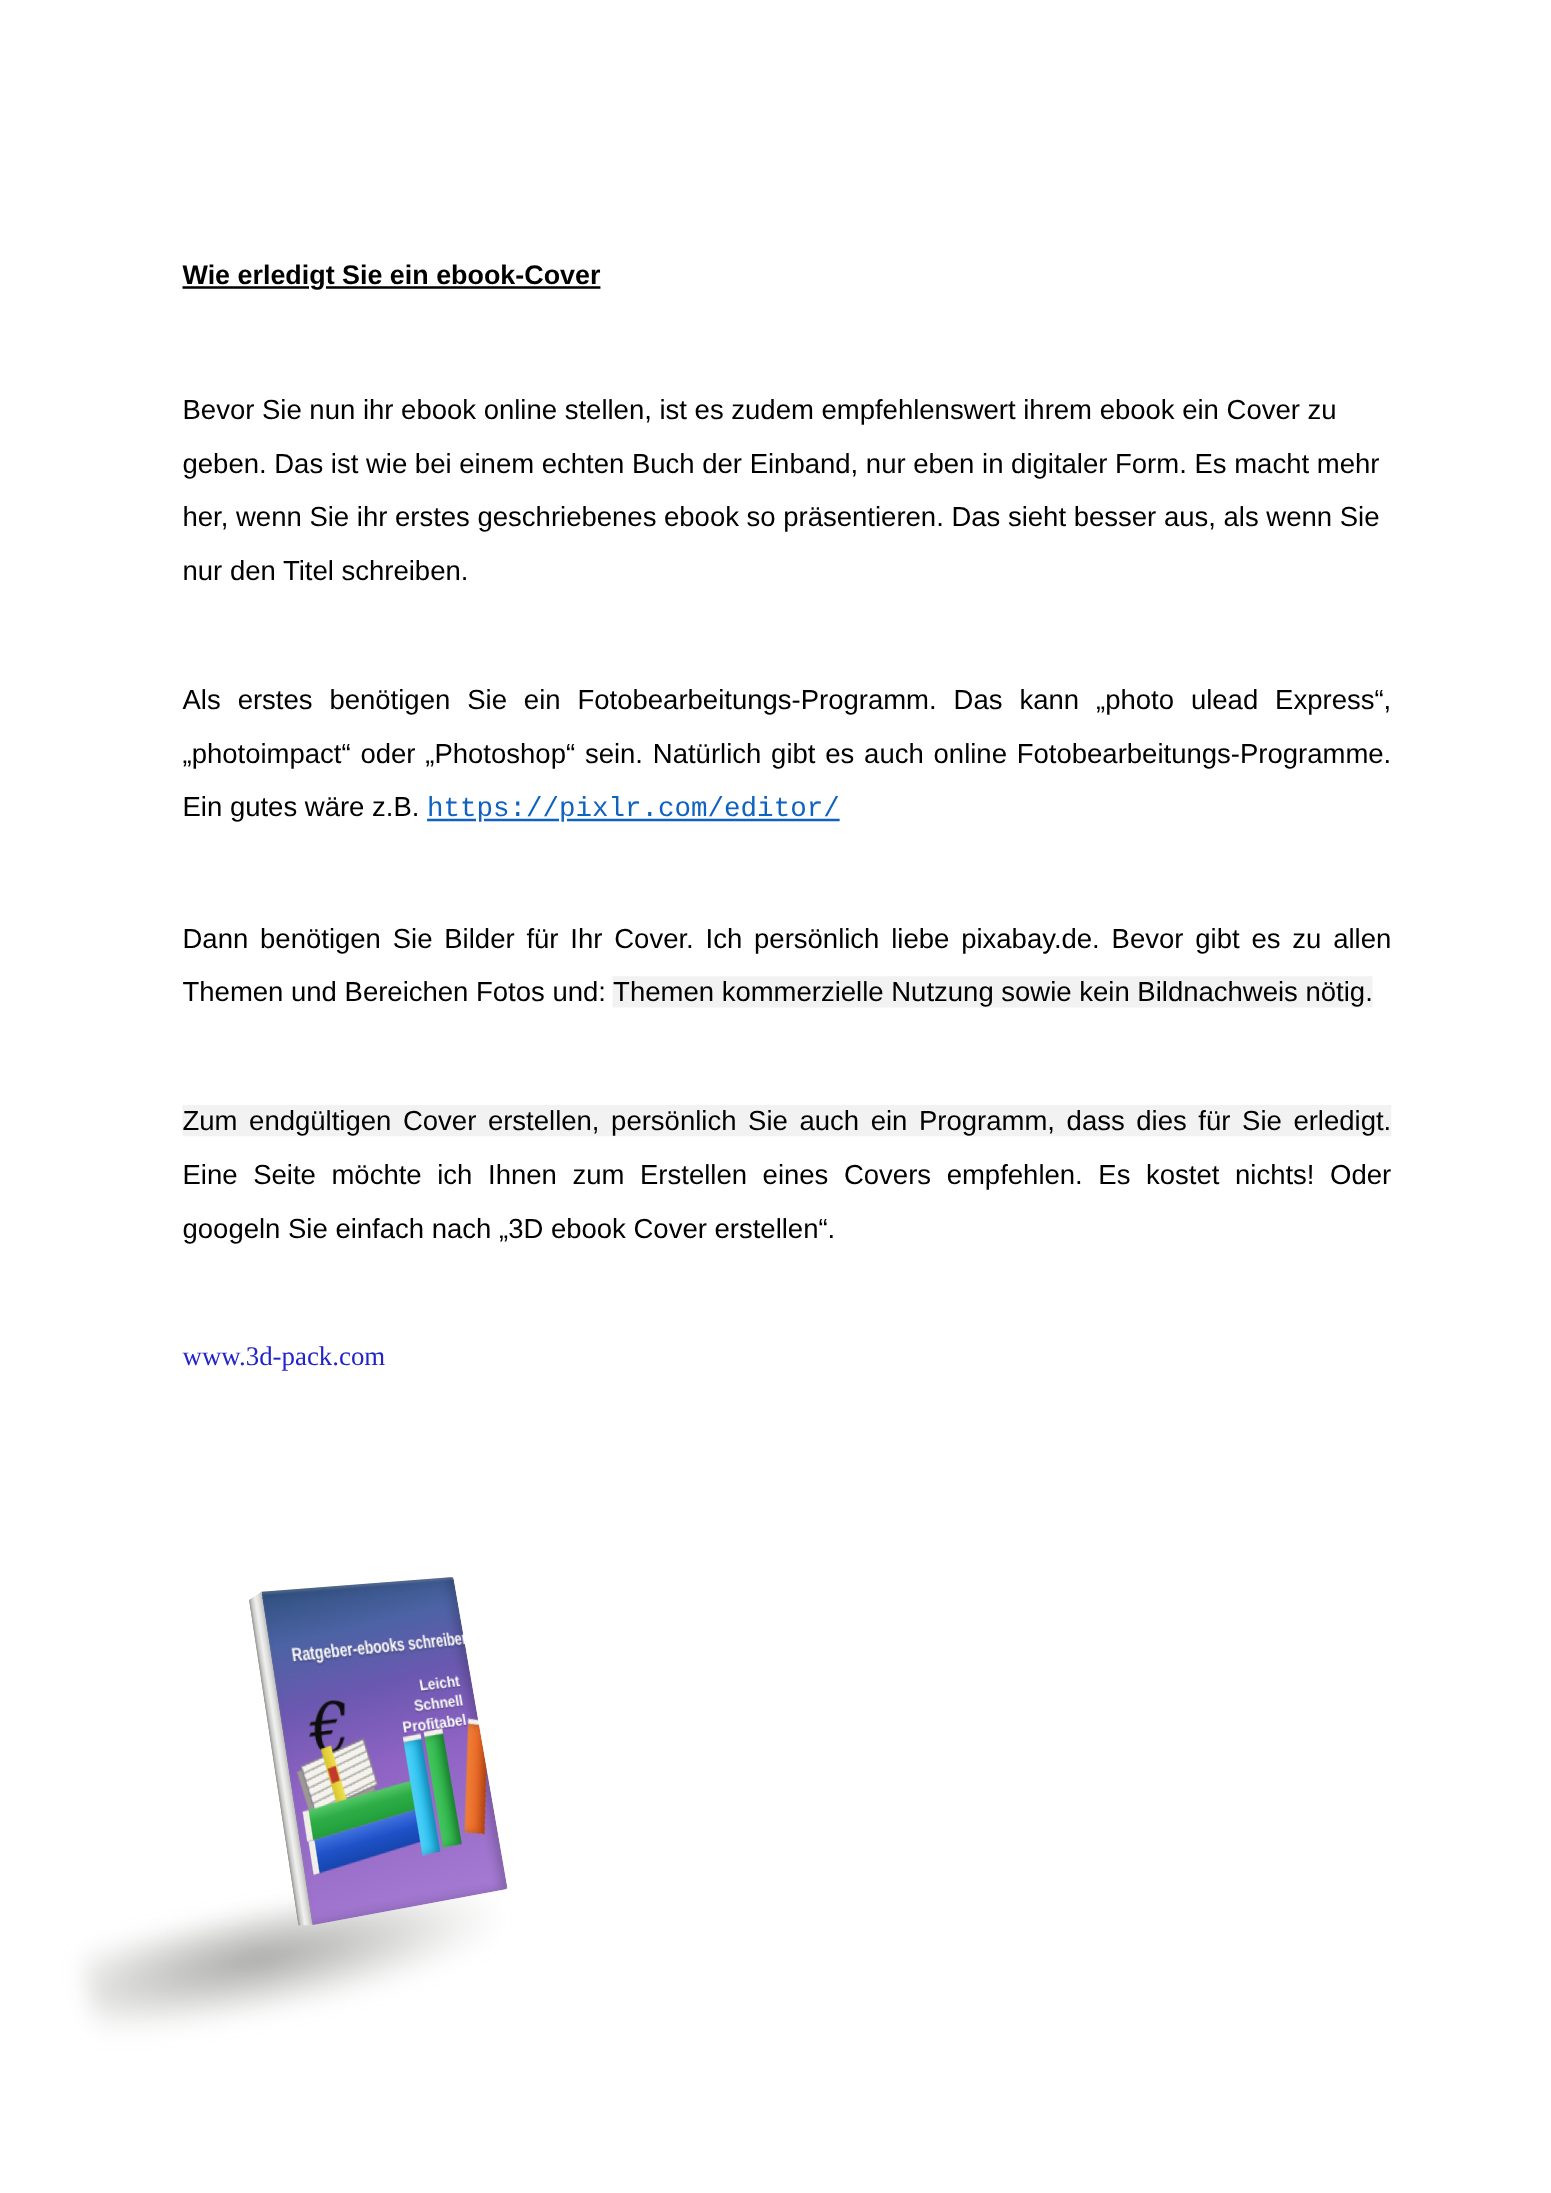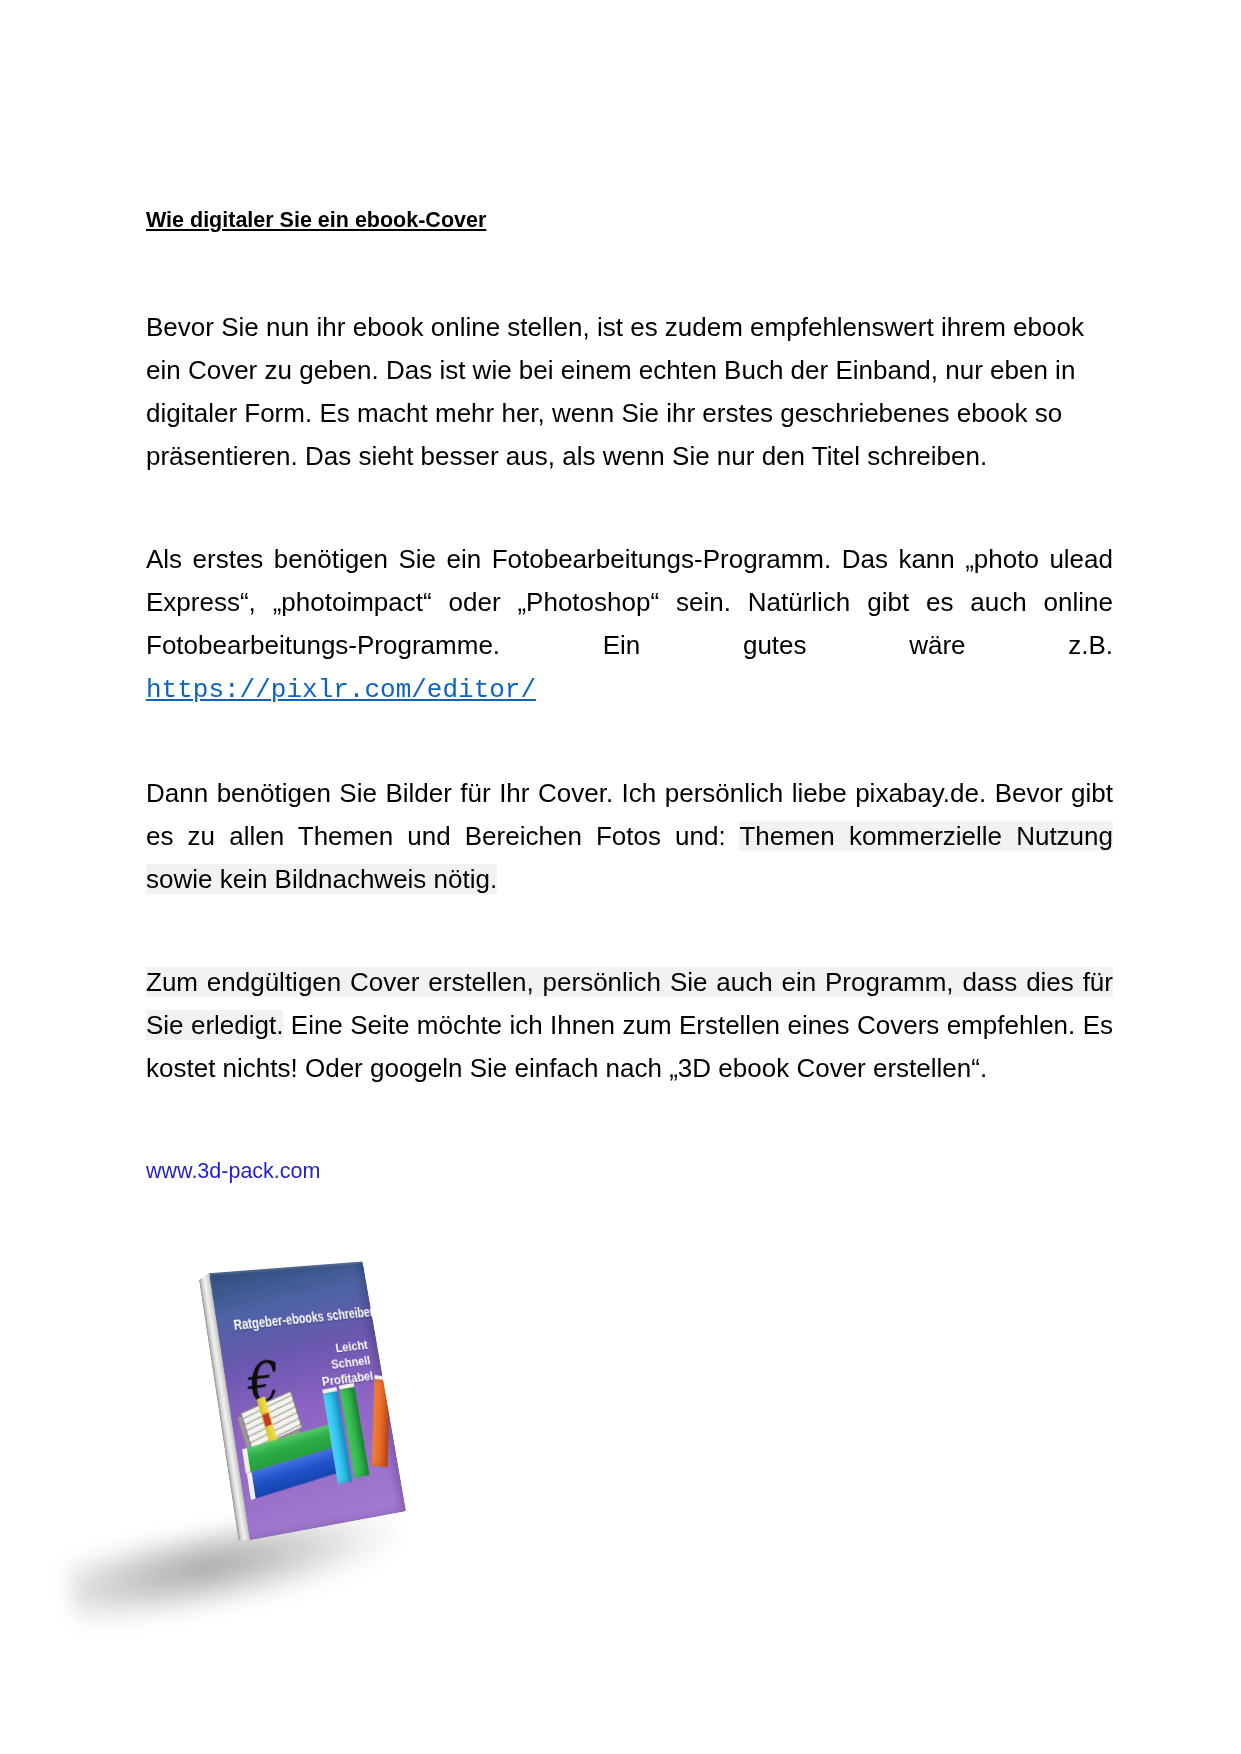--- a/index.html
+++ b/index.html
@@ -19,38 +19,39 @@
     width: 967px;
   }
   h1.doc-heading {
     font-size: 21.5px;
     line-height: 31px;
     font-weight: bold;
     text-decoration: underline;
     margin: 0 0 70px 0;
   }
   p.body-par {
-    font-size: 26px;
+    font-size: 22px;
     line-height: 43px;
     margin: 0 0 60px 0;
   }
   p.align-left    { text-align: left; }
   p.align-justify { text-align: justify; }
   .hl { background: var(--highlight, #f2f2f2); }
   a.inline-link {
     color: var(--hyperlink-blue, #0f62c0);
     text-decoration: underline;
     cursor: pointer;
     font-family: Liberation Mono, monospace;
   }
   p.site-line { margin: 0; font-size: 21.5px; line-height: 43px; }
   a.site-link {
     color: var(--site-link-blue, #2323cb);
     text-decoration: none;
     cursor: pointer;
+    font-family: Liberation Serif, serif;
   }
 
   
   .book-scene {
     position: absolute;
     left: 60px;
     top: 1245px;
     width: 400px;
     height: 390px;
     perspective: 1100px;
@@ -206,21 +207,21 @@
     transform: rotate(13deg);
     transform-origin: 50% 100%;
   }
 </style>
 </head>
 <body>
 
 <div class="page">
   <div class="content">
 
-    <h1 class="doc-heading">Wie digitaler Sie ein ebook-Cover</h1>
+    <h1 class="doc-heading">Wie erledigt Sie ein ebook-Cover</h1>
 
     <p class="body-par align-left"><span class="plain">Bevor Sie nun ihr ebook online stellen, ist es zudem empfehlenswert ihrem ebook ein Cover zu geben. Das ist wie bei einem echten Buch der Einband, nur eben in digitaler Form. Es macht mehr her, wenn Sie ihr erstes geschriebenes ebook so präsentieren. Das sieht besser aus, als wenn Sie nur den Titel schreiben.</span></p>
     <p class="body-par align-justify"><span class="plain">Als erstes benötigen Sie ein Fotobearbeitungs-Programm. Das kann „photo ulead Express“, „photoimpact“ oder „Photoshop“ sein. Natürlich gibt es auch online Fotobearbeitungs-Programme. Ein gutes wäre z.B. </span><a href="#" class="inline-link">https://pixlr.com/editor/</a></p>
     <p class="body-par align-justify"><span class="plain">Dann benötigen Sie Bilder für Ihr Cover. Ich persönlich liebe pixabay.de. Bevor gibt es zu allen Themen und Bereichen Fotos und: </span><span class="hl">Themen kommerzielle Nutzung sowie kein Bildnachweis nötig.</span></p>
     <p class="body-par align-justify"><span class="hl">Zum endgültigen Cover erstellen, persönlich Sie auch ein Programm, dass dies für Sie erledigt.</span><span class="plain"> Eine Seite möchte ich Ihnen zum Erstellen eines Covers empfehlen. Es kostet nichts! Oder googeln Sie einfach nach „3D ebook Cover erstellen“.</span></p>
 
     <p class="site-line"><a href="#" class="site-link">www.3d-pack.com</a></p>
   </div>
 
   <div class="book-scene">

